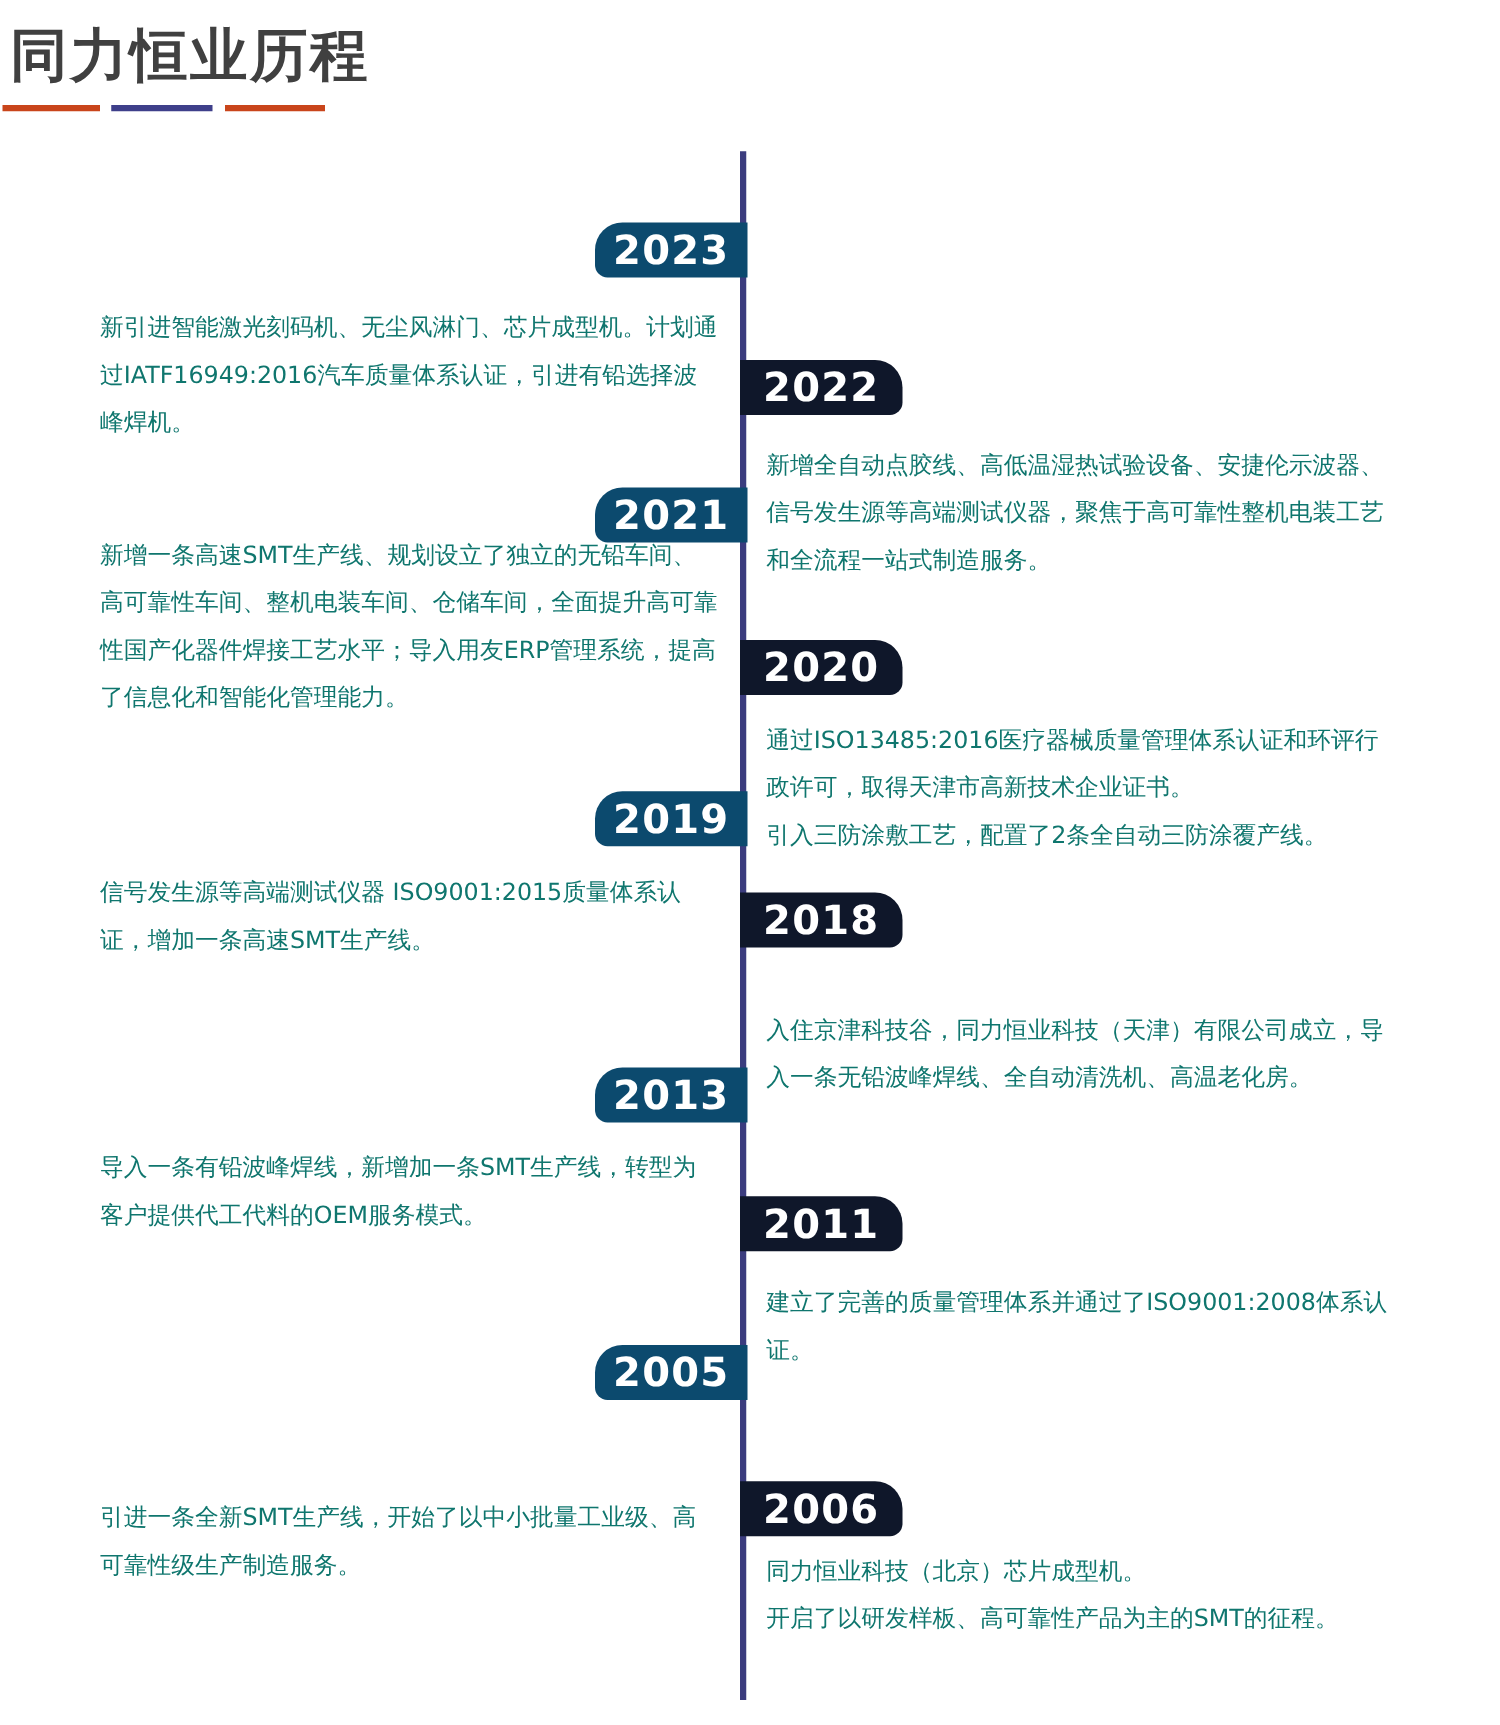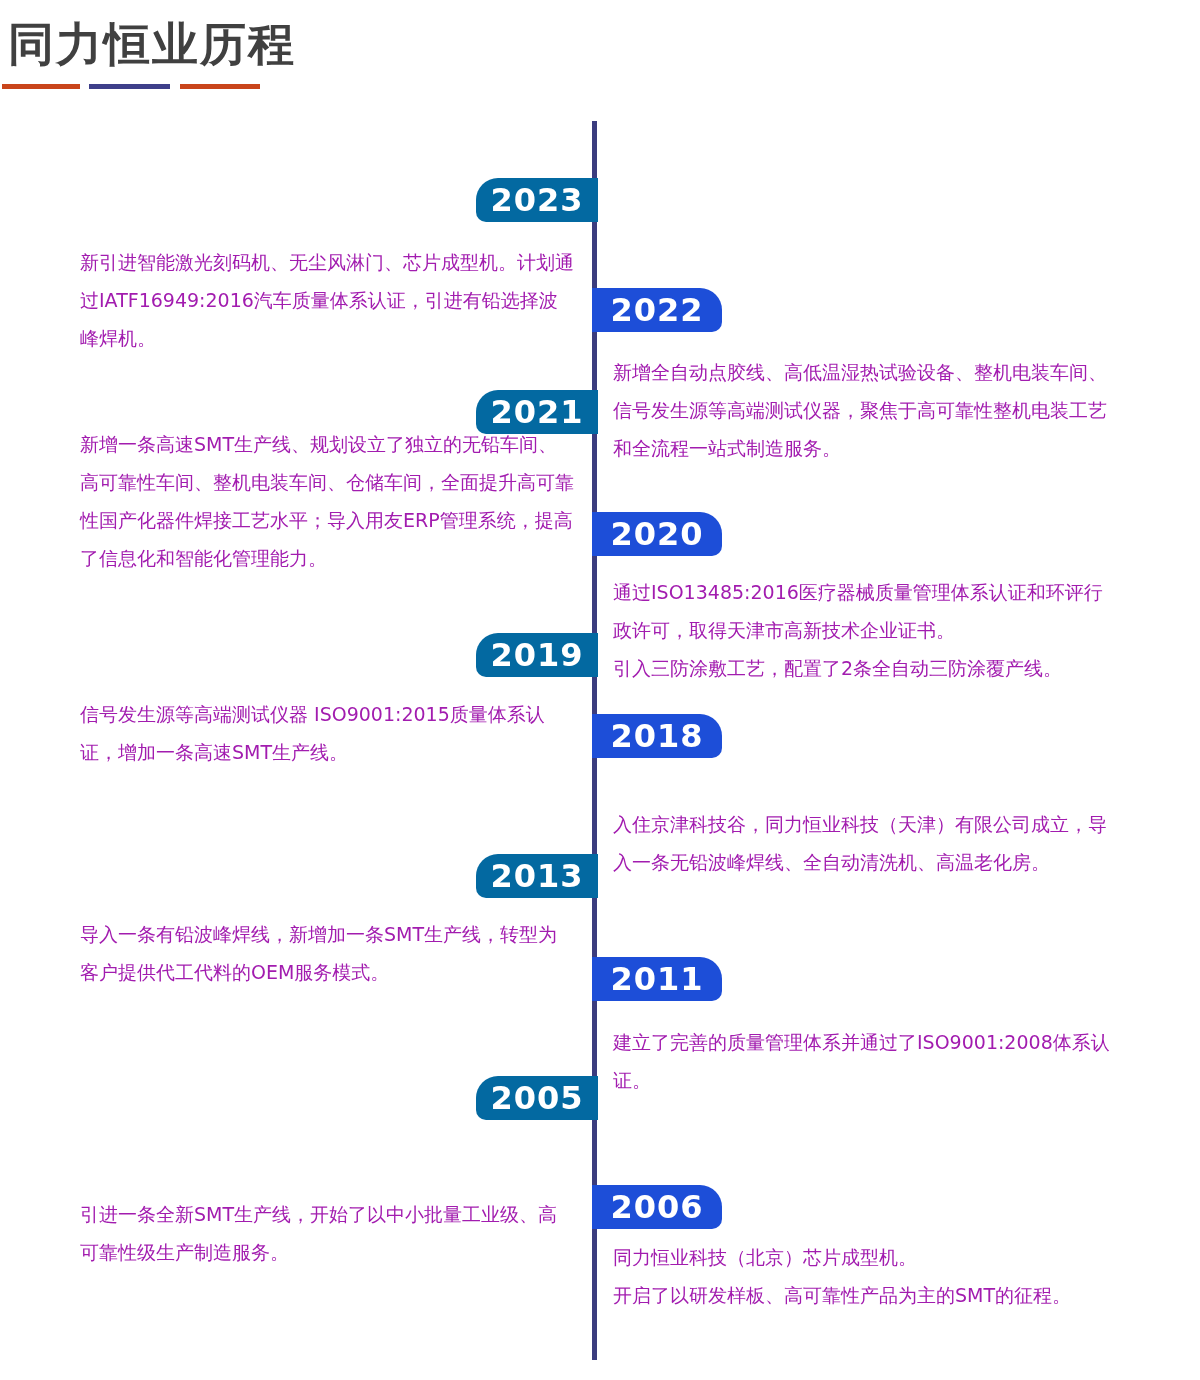--- a/index.html
+++ b/index.html
@@ -45,55 +45,55 @@
     line-height: 44px;
     color: #ffffff;
     font-weight: bold;
     font-size: 32px;
     text-align: center;
     letter-spacing: 1px;
   }
   .tab.left {
     left: 476px;
     width: 122px;
-    background: #0369a1;
+    background: #0c4a6e;
     border-radius: 22px 0 0 10px;
   }
   .tab.right {
     left: 592px;
     width: 130px;
-    background: #1d4ed8;
+    background: #0f172a;
     border-radius: 0 22px 10px 0;
   }
 
   .txt {
     position: absolute;
     font-size: 19px;
     line-height: 38px;
-    color: #a21caf;
+    color: #0f766e;
     white-space: pre-line;
   }
   .txt.left  { left: 80px;  width: 494px; }
   .txt.right { left: 613px; width: 497px; }
 </style>
 </head>
 <body>
 
 <div class="page-title">同力恒业历程</div>
 <div class="title-bar b1"></div>
 <div class="title-bar b2"></div>
 <div class="title-bar b3"></div>
 
 <div class="timeline-line"></div>
 
 <div class="tab left" style="top:178px">2023</div>
 <div class="txt left" style="top:243px">新引进智能激光刻码机、无尘风淋门、芯片成型机。计划通过IATF16949:2016汽车质量体系认证，引进有铅选择波峰焊机。</div>
 
 <div class="tab right" style="top:288px">2022</div>
-<div class="txt right" style="top:353px">新增全自动点胶线、高低温湿热试验设备、整机电装车间、信号发生源等高端测试仪器，聚焦于高可靠性整机电装工艺和全流程一站式制造服务。</div>
+<div class="txt right" style="top:353px">新增全自动点胶线、高低温湿热试验设备、安捷伦示波器、信号发生源等高端测试仪器，聚焦于高可靠性整机电装工艺和全流程一站式制造服务。</div>
 
 <div class="tab left" style="top:390px">2021</div>
 <div class="txt left" style="top:425px">新增一条高速SMT生产线、规划设立了独立的无铅车间、高可靠性车间、整机电装车间、仓储车间，全面提升高可靠性国产化器件焊接工艺水平；导入用友ERP管理系统，提高了信息化和智能化管理能力。</div>
 
 <div class="tab right" style="top:512px">2020</div>
 <div class="txt right" style="top:573px">通过ISO13485:2016医疗器械质量管理体系认证和环评行政许可，取得天津市高新技术企业证书。
 引入三防涂敷工艺，配置了2条全自动三防涂覆产线。</div>
 
 <div class="tab left" style="top:633px">2019</div>
 <div class="txt left" style="top:695px">信号发生源等高端测试仪器 ISO9001:2015质量体系认证，增加一条高速SMT生产线。</div>

